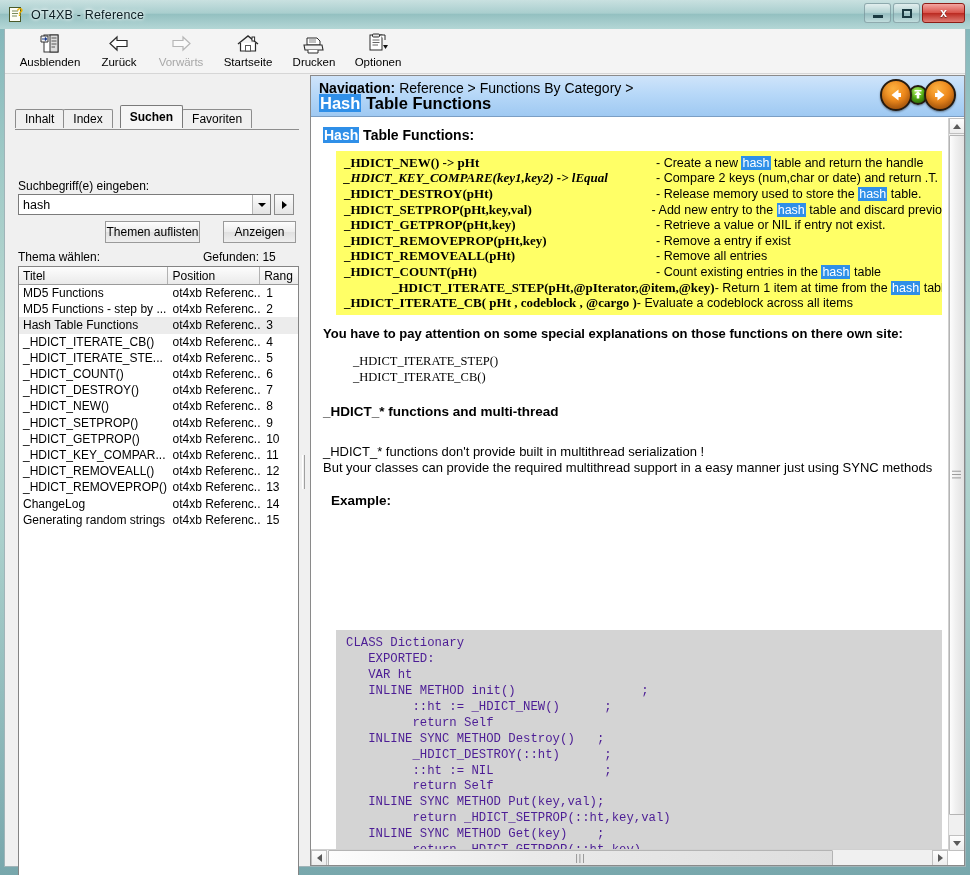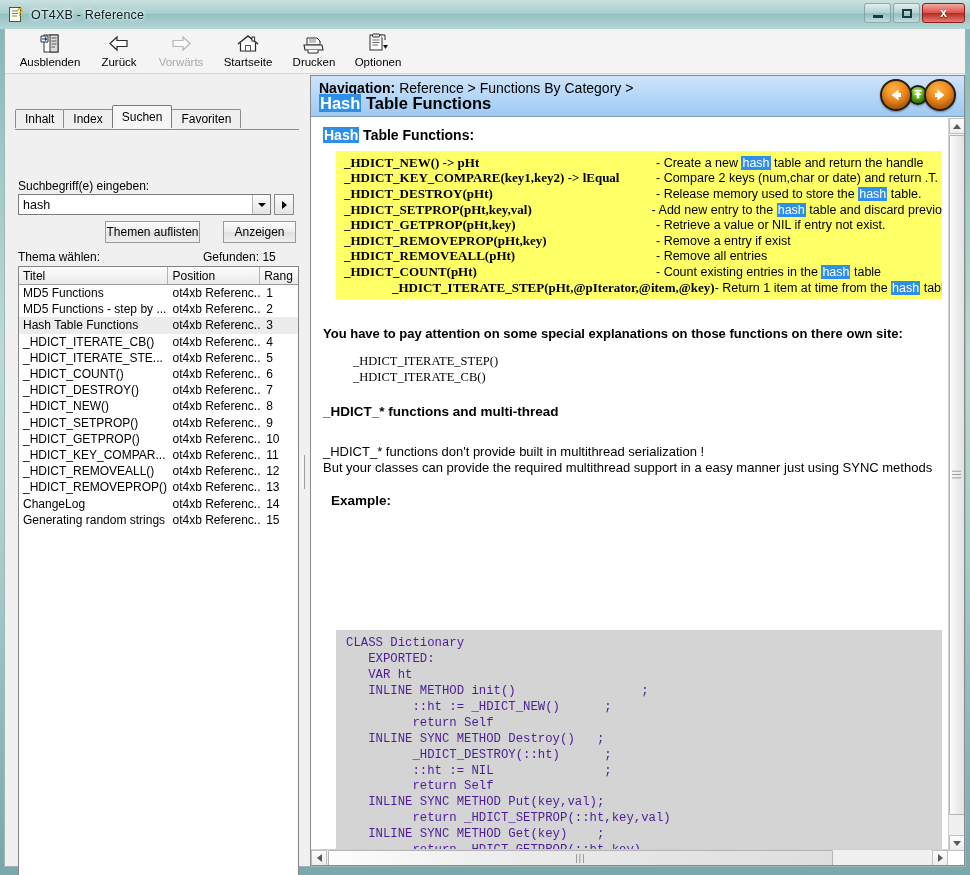--- a/index.html
+++ b/index.html
@@ -97,22 +97,23 @@
     border: 1px solid #8d8d8d; border-bottom: none;
     background: #f0f0f0;
     font-size: 12px; color: #000;
     display: flex; align-items: center;
     border-radius: 2px 2px 0 0;
     margin-right: -1px;
     position: relative;
   }
   .tab.active {
     height: 23px; background: #f6f6f6; z-index: 3;
-    font-weight: normal; border-color: #7a7a7a;
+    font-weight: bold; border-color: #7a7a7a;
     box-shadow: 0 1px 0 #f6f6f6;
+    margin-left: 8px;
   }
   #tabline {
     position: absolute; left: 10px; top: 54px; width: 284px;
     height: 1px; background: #8d8d8d;
   }
   .lbl {
     position: absolute; font-size: 12px; color: #000;
   }
 
   #searchbox {
@@ -595,21 +596,21 @@
           <div id="sec-title">
             <span class="hl">Hash</span><span> Table Functions:</span>
           </div>
 
           <div id="yellowblock">
               <div class="yrow">
                 <span class="ysig" style="display: inline-block; width: 320px;">_HDICT_NEW() -&gt; pHt</span>
                 <span class="ydesc"><span>- Create a new </span><span class="hl">hash</span><span> table and return the handle</span></span>
               </div>
               <div class="yrow">
-                <span class="ysig" style="display: inline-block; width: 320px;">_HDICT_KEY_COMPARE(key1,key2) -&gt; lEqual</span>
+                <span class="ysig" style="display: inline-block; width: 320px; font-style: italic;">_HDICT_KEY_COMPARE(key1,key2) -&gt; lEqual</span>
                 <span class="ydesc"><span>- Compare 2 keys (num,char or date) and return .T.</span></span>
               </div>
               <div class="yrow">
                 <span class="ysig" style="display: inline-block; width: 320px;">_HDICT_DESTROY(pHt)</span>
                 <span class="ydesc"><span>- Release memory used to store the </span><span class="hl">hash</span><span> table.</span></span>
               </div>
               <div class="yrow">
                 <span class="ysig" style="display: inline-block; width: 320px;">_HDICT_SETPROP(pHt,key,val)</span>
                 <span class="ydesc"><span>- Add new entry to the </span><span class="hl">hash</span><span> table and discard previo</span></span>
               </div>
@@ -625,20 +626,24 @@
                 <span class="ysig" style="display: inline-block; width: 320px;">_HDICT_REMOVEALL(pHt)</span>
                 <span class="ydesc"><span>- Remove all entries</span></span>
               </div>
               <div class="yrow">
                 <span class="ysig" style="display: inline-block; width: 320px;">_HDICT_COUNT(pHt)</span>
                 <span class="ydesc"><span>- Count existing entries in the </span><span class="hl">hash</span><span> table</span></span>
               </div>
               <div class="yrow">
                 <span class="ysig" style="display: inline-block; margin-left: 48px;">_HDICT_ITERATE_STEP(pHt,@pIterator,@item,@key)</span>
                 <span class="ydesc"><span>- Return 1 item at time from the </span><span class="hl">hash</span><span> table st</span></span>
+              </div>
+              <div class="yrow">
+                <span class="ysig" style="display: inline-block;">_HDICT_ITERATE_CB( pHt , codeblock , @cargo )</span>
+                <span class="ydesc"><span>- Evaluate a codeblock across all items</span></span>
               </div>
             </div>
 
           <div class="para b" style="top:208px;">You have to pay attention on some special explanations on those functions on there own site:</div>
           <div class="para mono" style="top:236px; left:42px;">_HDICT_ITERATE_STEP()</div>
           <div class="para mono" style="top:252px; left:42px;">_HDICT_ITERATE_CB()</div>
 
           <div class="para b" style="top:286px; font-size:13.5px;">_HDICT_* functions and multi-thread</div>
 
           <div class="para" style="top:326px;">_HDICT_* functions don't provide built in multithread serialization !</div>

